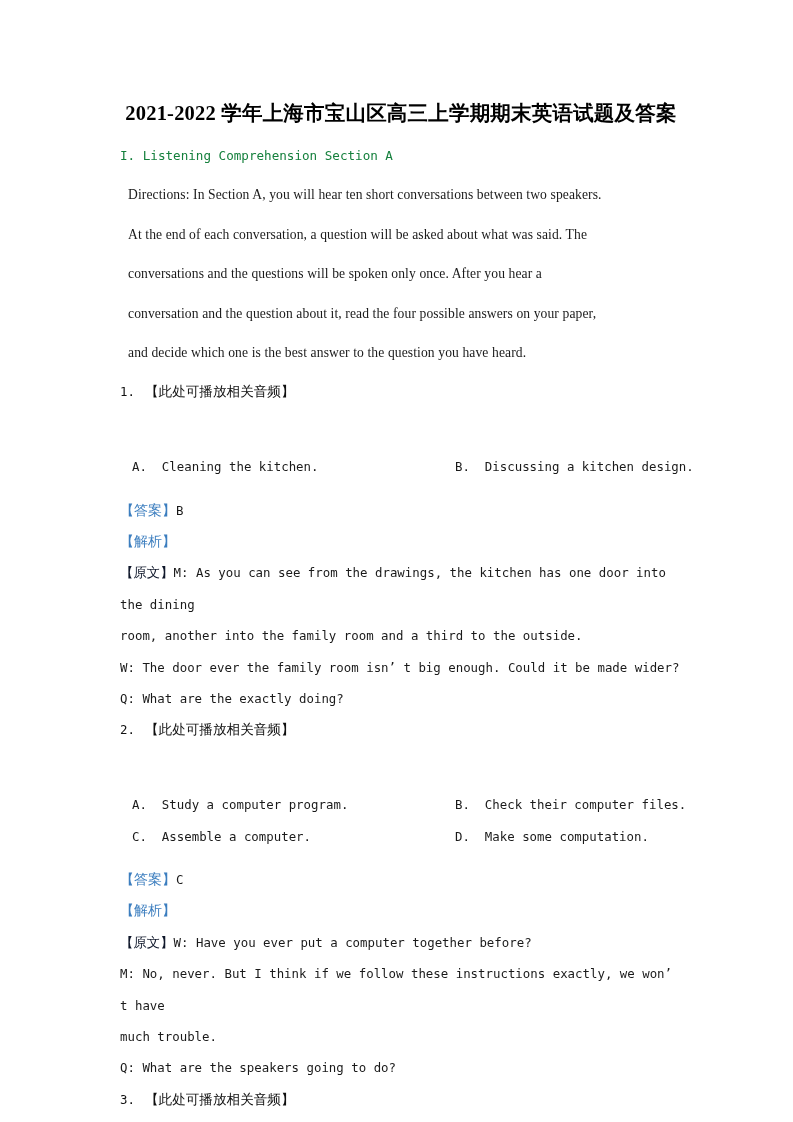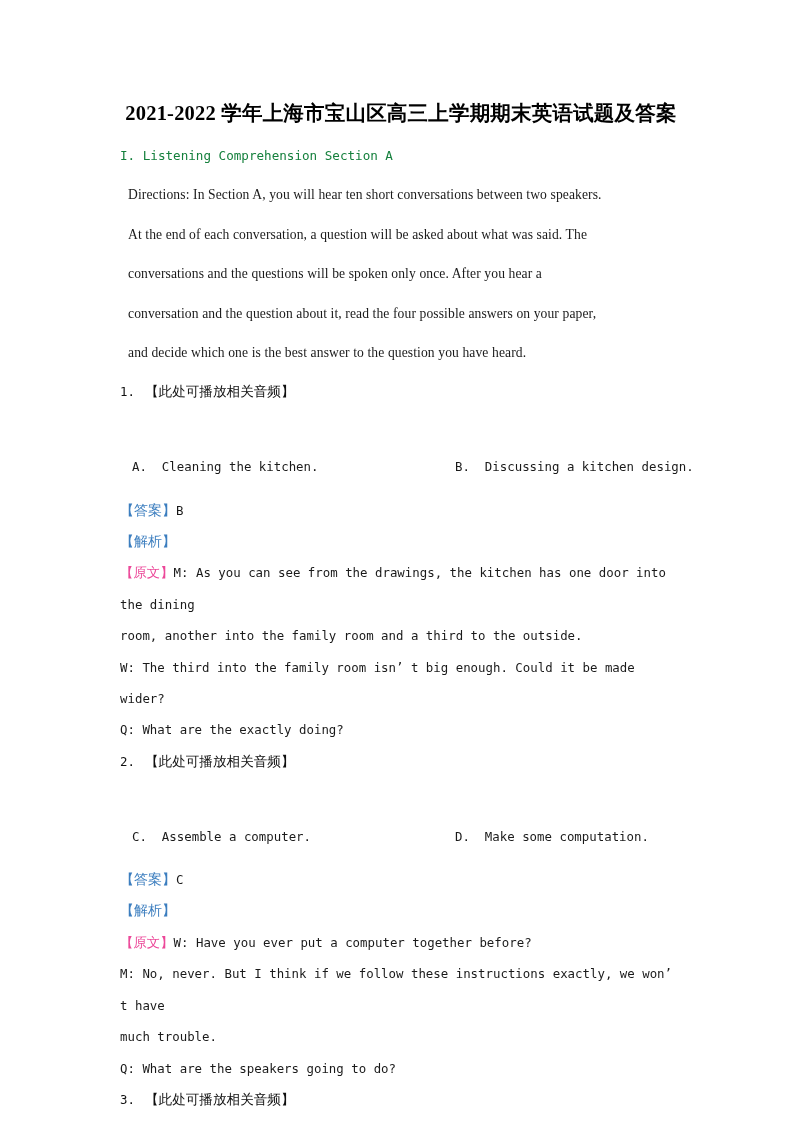--- a/index.html
+++ b/index.html
@@ -109,21 +109,21 @@
   .opt.colA { left: 0px; }
   .opt.colB { left: 323px; }
 
   
   .tag-blue {
     color: #3c7ebf;
     font-family: "Liberation Serif", "DejaVu Serif", serif;
     font-size: 14px;
   }
   .tag-black {
-    color: #ec4899;
+    color: #0f172a;
     font-family: "Liberation Serif", "DejaVu Serif", serif;
     font-size: 13.4px;
   }
   .ans-line {
     line-height: 31.4px;
     font-family: "DejaVu Sans Mono", "Liberation Mono", monospace;
     font-size: 12.4px;
     color: #1a1a1a;
   }
 
@@ -191,34 +191,38 @@
       </div>
 
       <div class="ans-line">
         <span class="tag-blue">【解析】</span>
       </div>
 
       <div class="ans-line">
         <span class="tag-black">【原文】</span><span>M: As you can see from the drawings, the kitchen has one door into the dining</span>
       </div>
       <div class="ans-line">room, another into the family room and a third to the outside.</div>
-      <div class="ans-line">W: The third into the family room isn’ t big enough. Could it be made wider?</div>
+      <div class="ans-line">W: The door ever the family room isn’ t big enough. Could it be made wider?</div>
       <div class="ans-line">Q: What are the exactly doing?</div>
     </div>
 
     <div class="question">
       <div class="q-number-line">
         <span class="num">2.</span>
         <span>&nbsp;&nbsp;</span><span class="audio-placeholder">【此处可播放相关音频】</span>
       </div>
 
       <div class="spacer-line"></div>
 
       <div class="options">
         <div class="opt-row">
+          <span class="opt colA"><span>A.</span>&nbsp;&nbsp;<span>Study a computer program.</span></span>
+          <span class="opt colB"><span>B.</span>&nbsp;&nbsp;<span>Check their computer files.</span></span>
+        </div>
+        <div class="opt-row">
           <span class="opt colA"><span>C.</span>&nbsp;&nbsp;<span>Assemble a computer.</span></span>
           <span class="opt colB"><span>D.</span>&nbsp;&nbsp;<span>Make some computation.</span></span>
         </div>
       </div>
 
       <div class="ans-line">
         <span class="tag-blue">【答案】</span><span>C</span>
       </div>
 
       <div class="ans-line">

